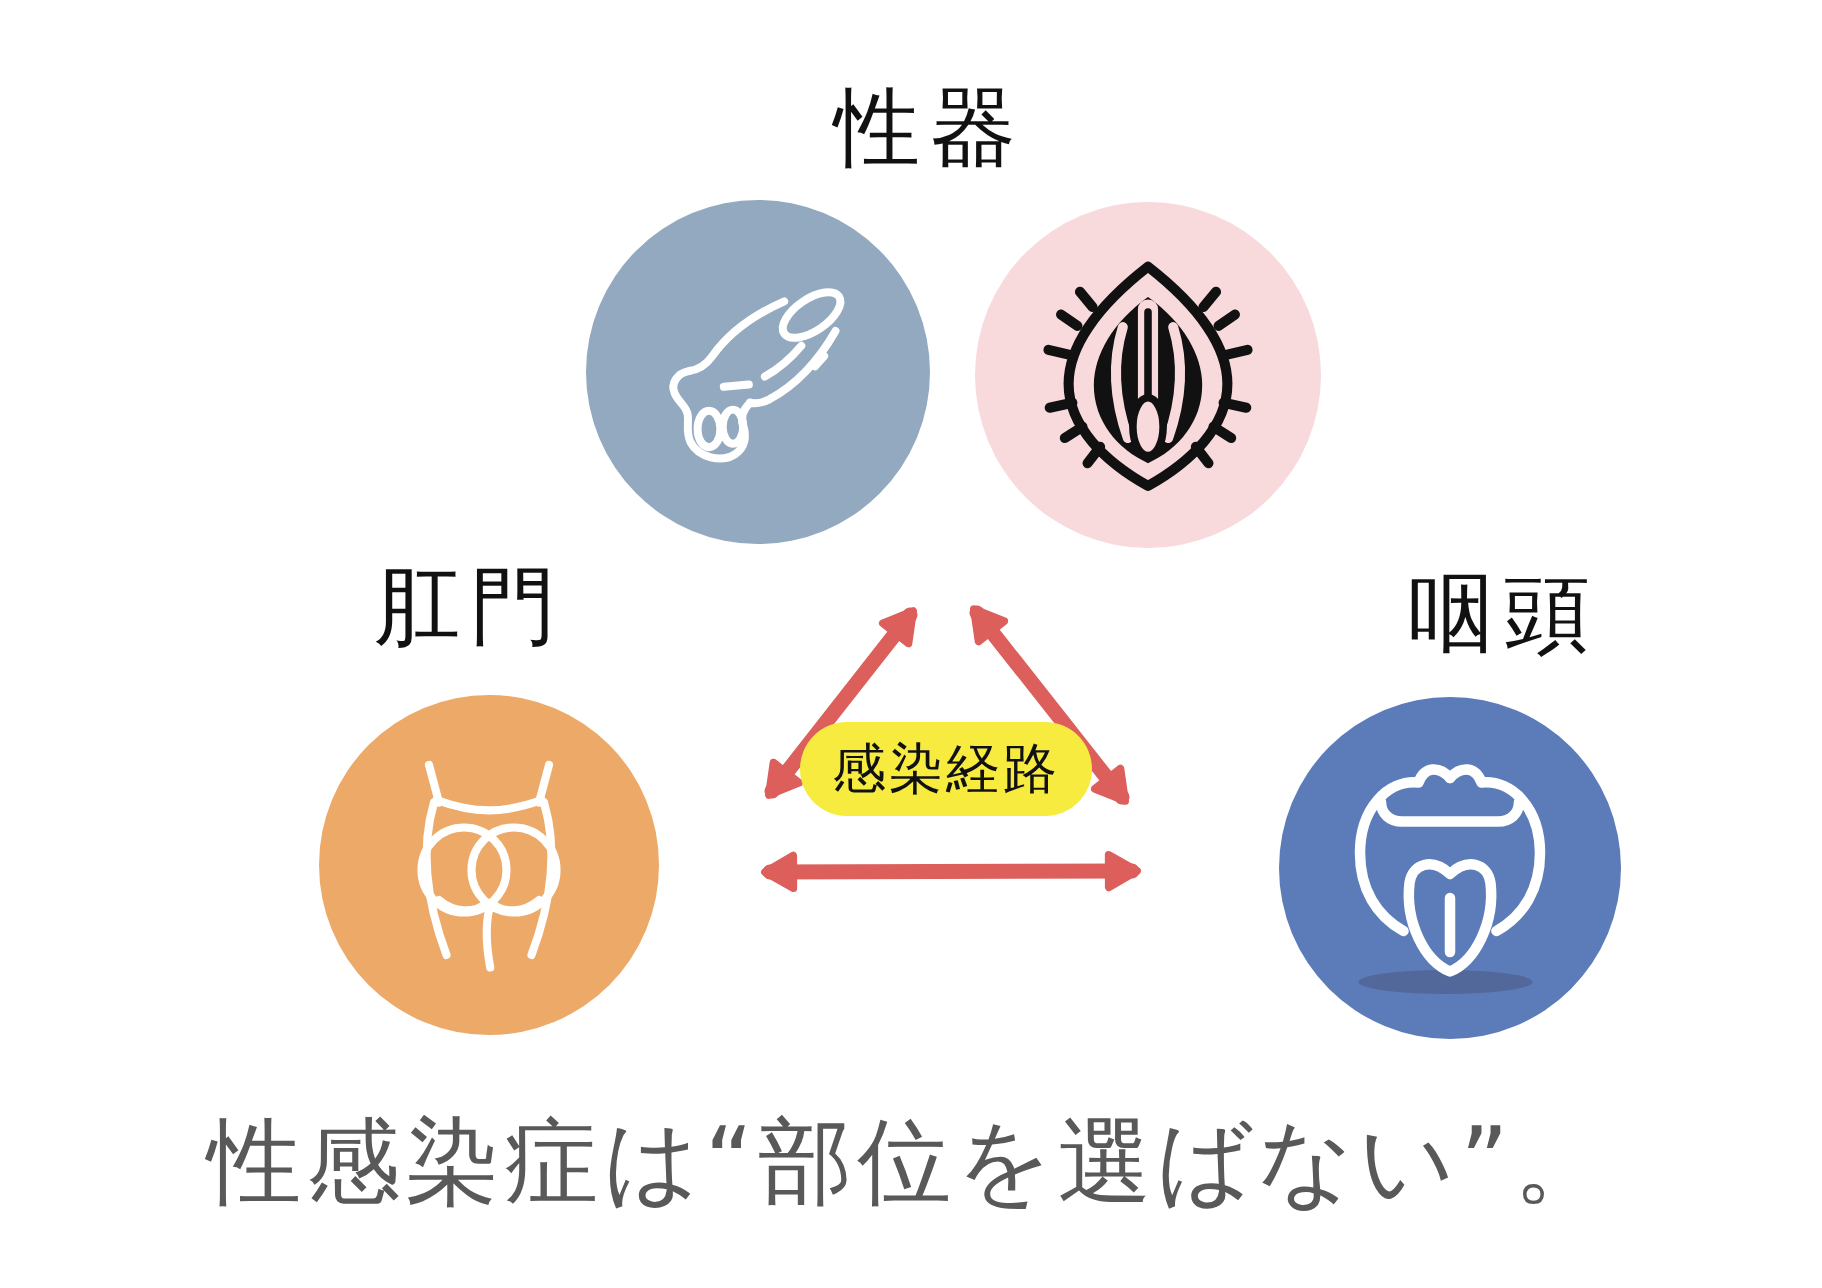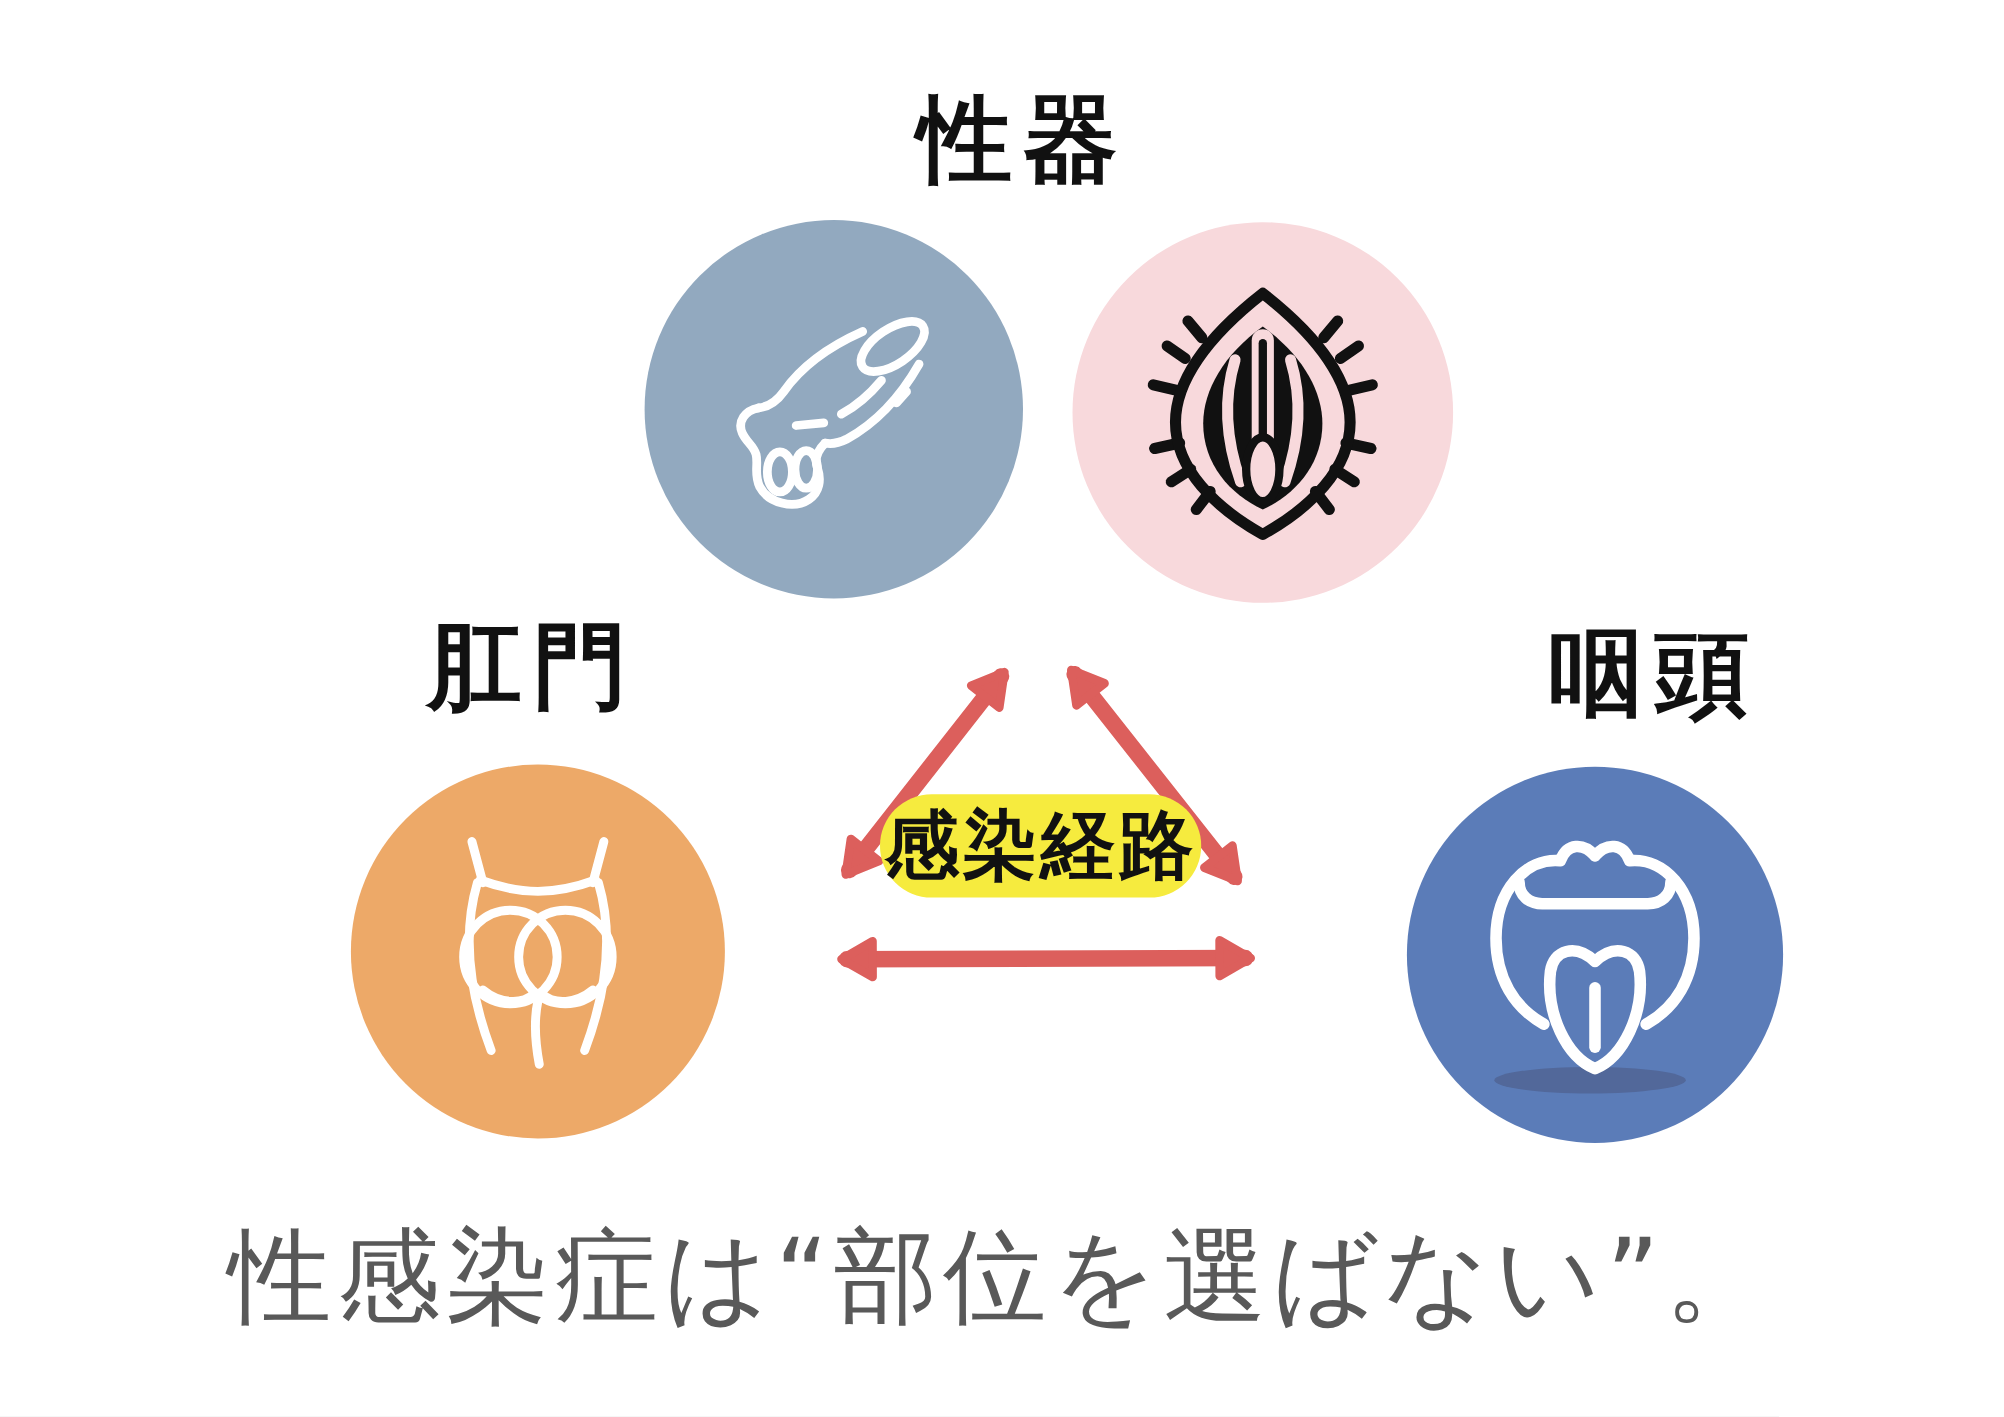--- a/index.html
+++ b/index.html
@@ -23,51 +23,51 @@
     position:relative;
     width:1822px;height:1288px;
     background:var(--background);
     overflow:hidden;
     margin:0 auto;
   }
   .site-label{
     position:absolute;
     transform:translateX(-50%);
     font-size:86px;
-    font-weight:700;
+    font-weight:400;
     color:var(--label-text);
     letter-spacing:10px;
     white-space:nowrap;
     line-height:1;
   }
   .circle{
     position:absolute;
     border-radius:50%;
     display:flex;
     align-items:center;
     justify-content:center;
   }
   .circle svg{display:block;}
   #circle-penis{left:586px;top:200px;width:344px;height:344px;background:var(--penis-circle);}
   #circle-vulva{left:975px;top:202px;width:346px;height:346px;background:var(--vulva-circle);}
   #circle-anus{left:319px;top:695px;width:340px;height:340px;background:var(--anus-circle);}
   #circle-pharynx{left:1279px;top:697px;width:342px;height:342px;background:var(--pharynx-circle);}
   #label-genital{left:930px;top:84px;}
-  #label-anal{left:470px;top:563px;margin-left:14px;}
+  #label-anal{left:470px;top:563px;}
   #label-pharyngeal{left:1504px;top:570px;text-align:center;}
   #route-arrows{position:absolute;left:740px;top:575px;width:440px;height:340px;}
   #route-badge{
     position:absolute;left:800px;top:722px;width:292px;height:94px;
     background:var(--badge-bg);
     border-radius:47px;
     display:flex;align-items:center;justify-content:center;
-    font-size:68px;
+    font-size:54px;
     color:var(--badge-text);
     letter-spacing:3px;
-    font-weight:700;
+    font-weight:400;
     white-space:nowrap;
   }
   #headline{
     position:absolute;left:910px;top:1108px;
     transform:translateX(-50%);
     font-size:94px;
     font-weight:400;
     color:var(--headline-text);
     letter-spacing:5px;
     white-space:nowrap;

